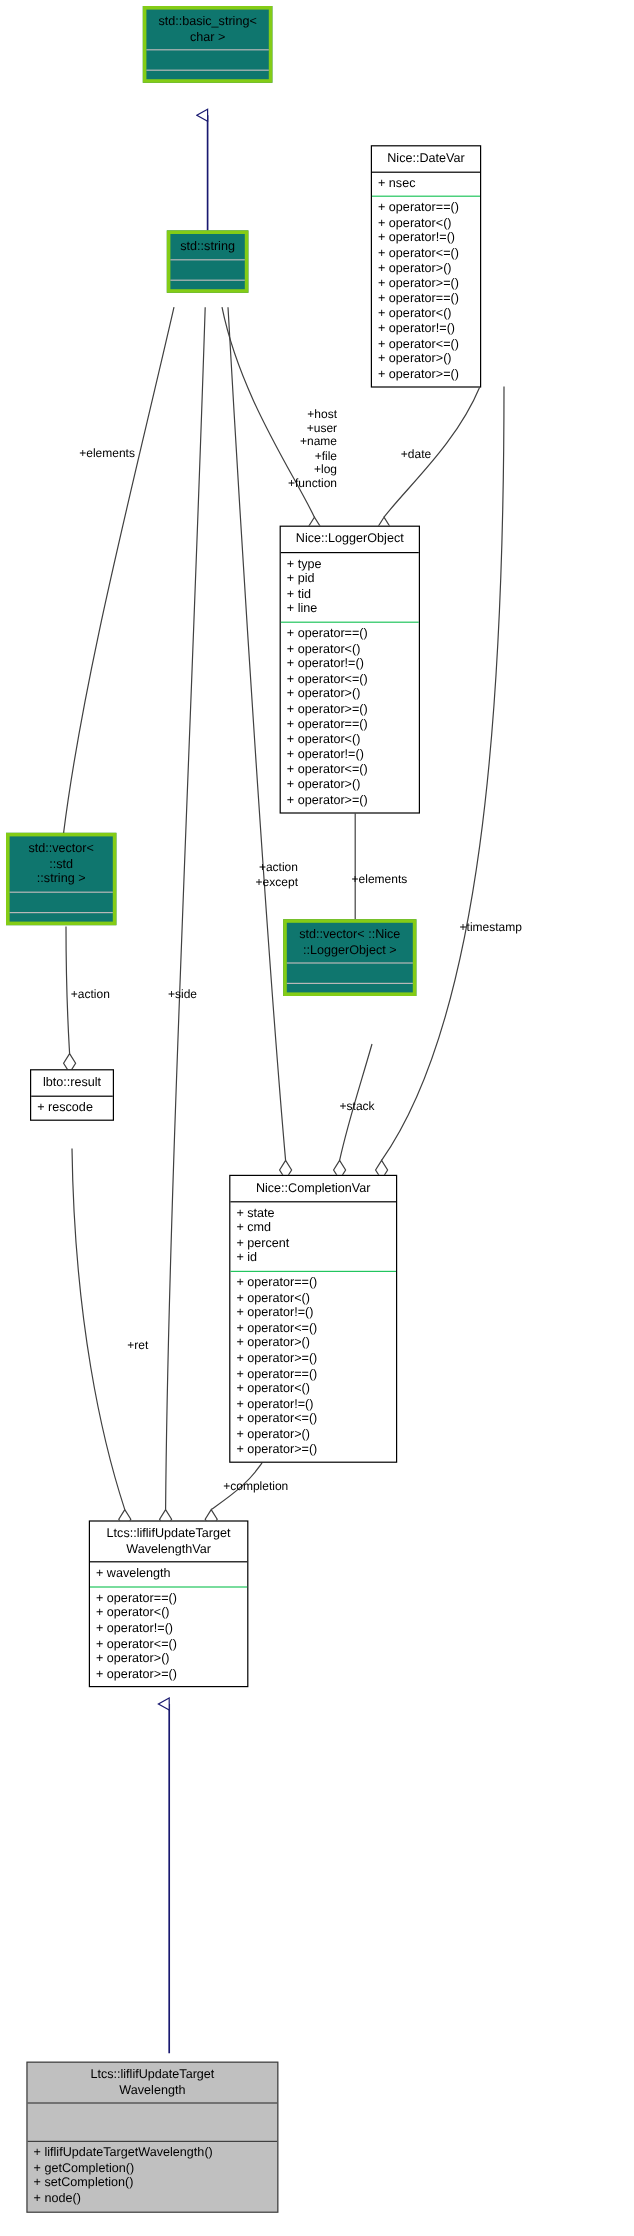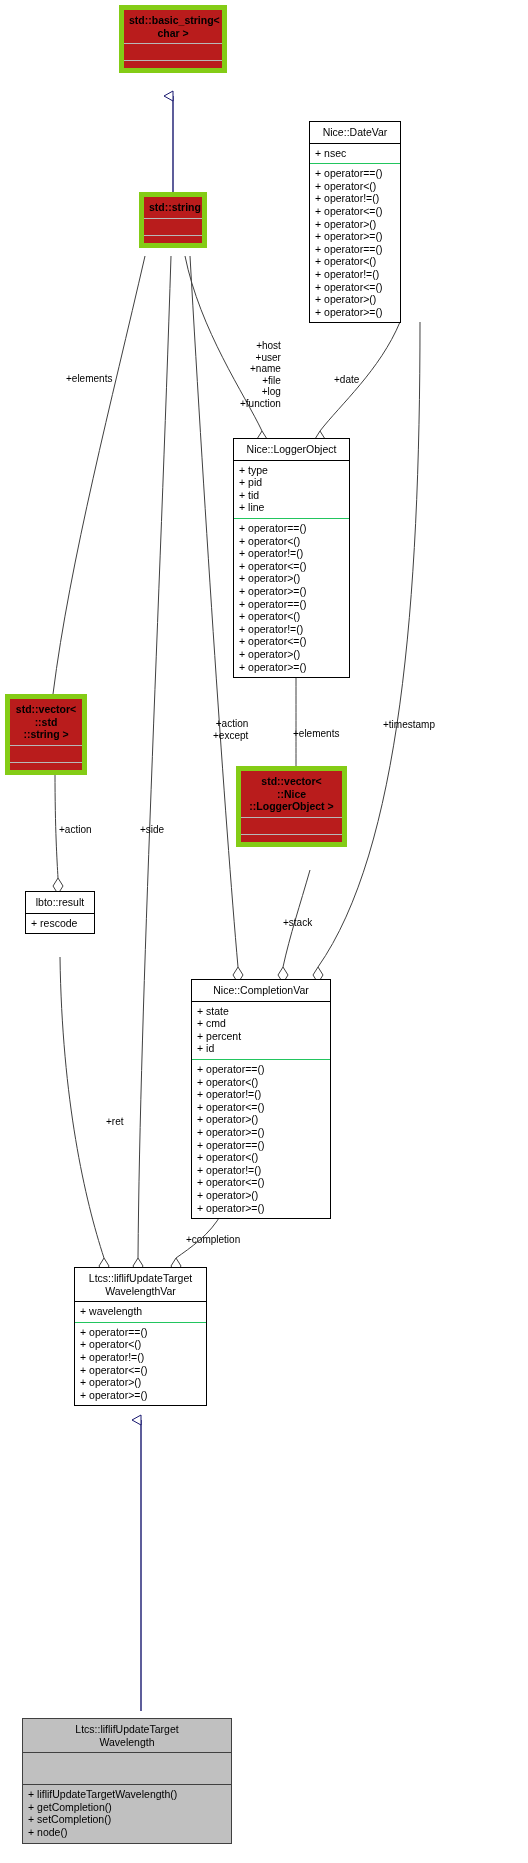--- a/index.html
+++ b/index.html
@@ -32,23 +32,22 @@
     background: #ffffff;
     font-size: 10.5px;
     line-height: 12.6px;
     color: #000000;
   }
   .uml-node.shaded {
     background: #c0c0c0;
     border: 1px solid #404040;
   }
   .uml-node.ghost {
-    border: 5px solid #84cc16;
-    background: #b91c1c;
-    font-weight: bold;
+    border: 3px solid #84cc16;
+    background: #0f766e;
   }
   .node-title {
     text-align: center;
     padding: 4px 5px 4px 5px;
     white-space: pre-line;
     border-bottom: 1px solid #000000;
   }
   .shaded .node-title {
     border-bottom: 1px solid #404040;
   }
@@ -208,21 +207,21 @@
       <div>+ operator&gt;=()</div>
       <div>+ operator==()</div>
       <div>+ operator&lt;()</div>
       <div>+ operator!=()</div>
       <div>+ operator&lt;=()</div>
       <div>+ operator&gt;()</div>
       <div>+ operator&gt;=()</div>
     </div>
   </div>
 
-  <div class="uml-node ghost" style="left:5px; top:694px; width:82px;">
+  <div class="uml-node ghost" style="left:5px; top:694px; width:92px;">
     <div class="node-title">std::vector&lt; ::std
 ::string &gt;</div>
     <div class="node-attrs"></div>
     <div class="node-ops"></div>
   </div>
 
   <div class="uml-node ghost" style="left:236px; top:766px; width:111px;">
     <div class="node-title">std::vector&lt; ::Nice
 ::LoggerObject &gt;</div>
     <div class="node-attrs"></div>
@@ -297,21 +296,21 @@
 +log
 +function</div>
 
   <div class="edge-label" style="left:334px; top:374px;">+date</div>
 
   <div class="edge-label center" style="left:213px; top:718px;">+action
 +except</div>
 
   <div class="edge-label" style="left:293px; top:728px;">+elements</div>
 
-  <div class="edge-label" style="left:383px; top:719px;">+timestamp</div>
+  <div class="edge-label" style="left:383px; top:768px;">+timestamp</div>
 
   <div class="edge-label" style="left:59px; top:824px;">+action</div>
 
   <div class="edge-label" style="left:140px; top:824px;">+side</div>
 
   <div class="edge-label" style="left:283px; top:917px;">+stack</div>
 
   <div class="edge-label" style="left:106px; top:1116px;">+ret</div>
 
   <div class="edge-label" style="left:186px; top:1234px;">+completion</div>

